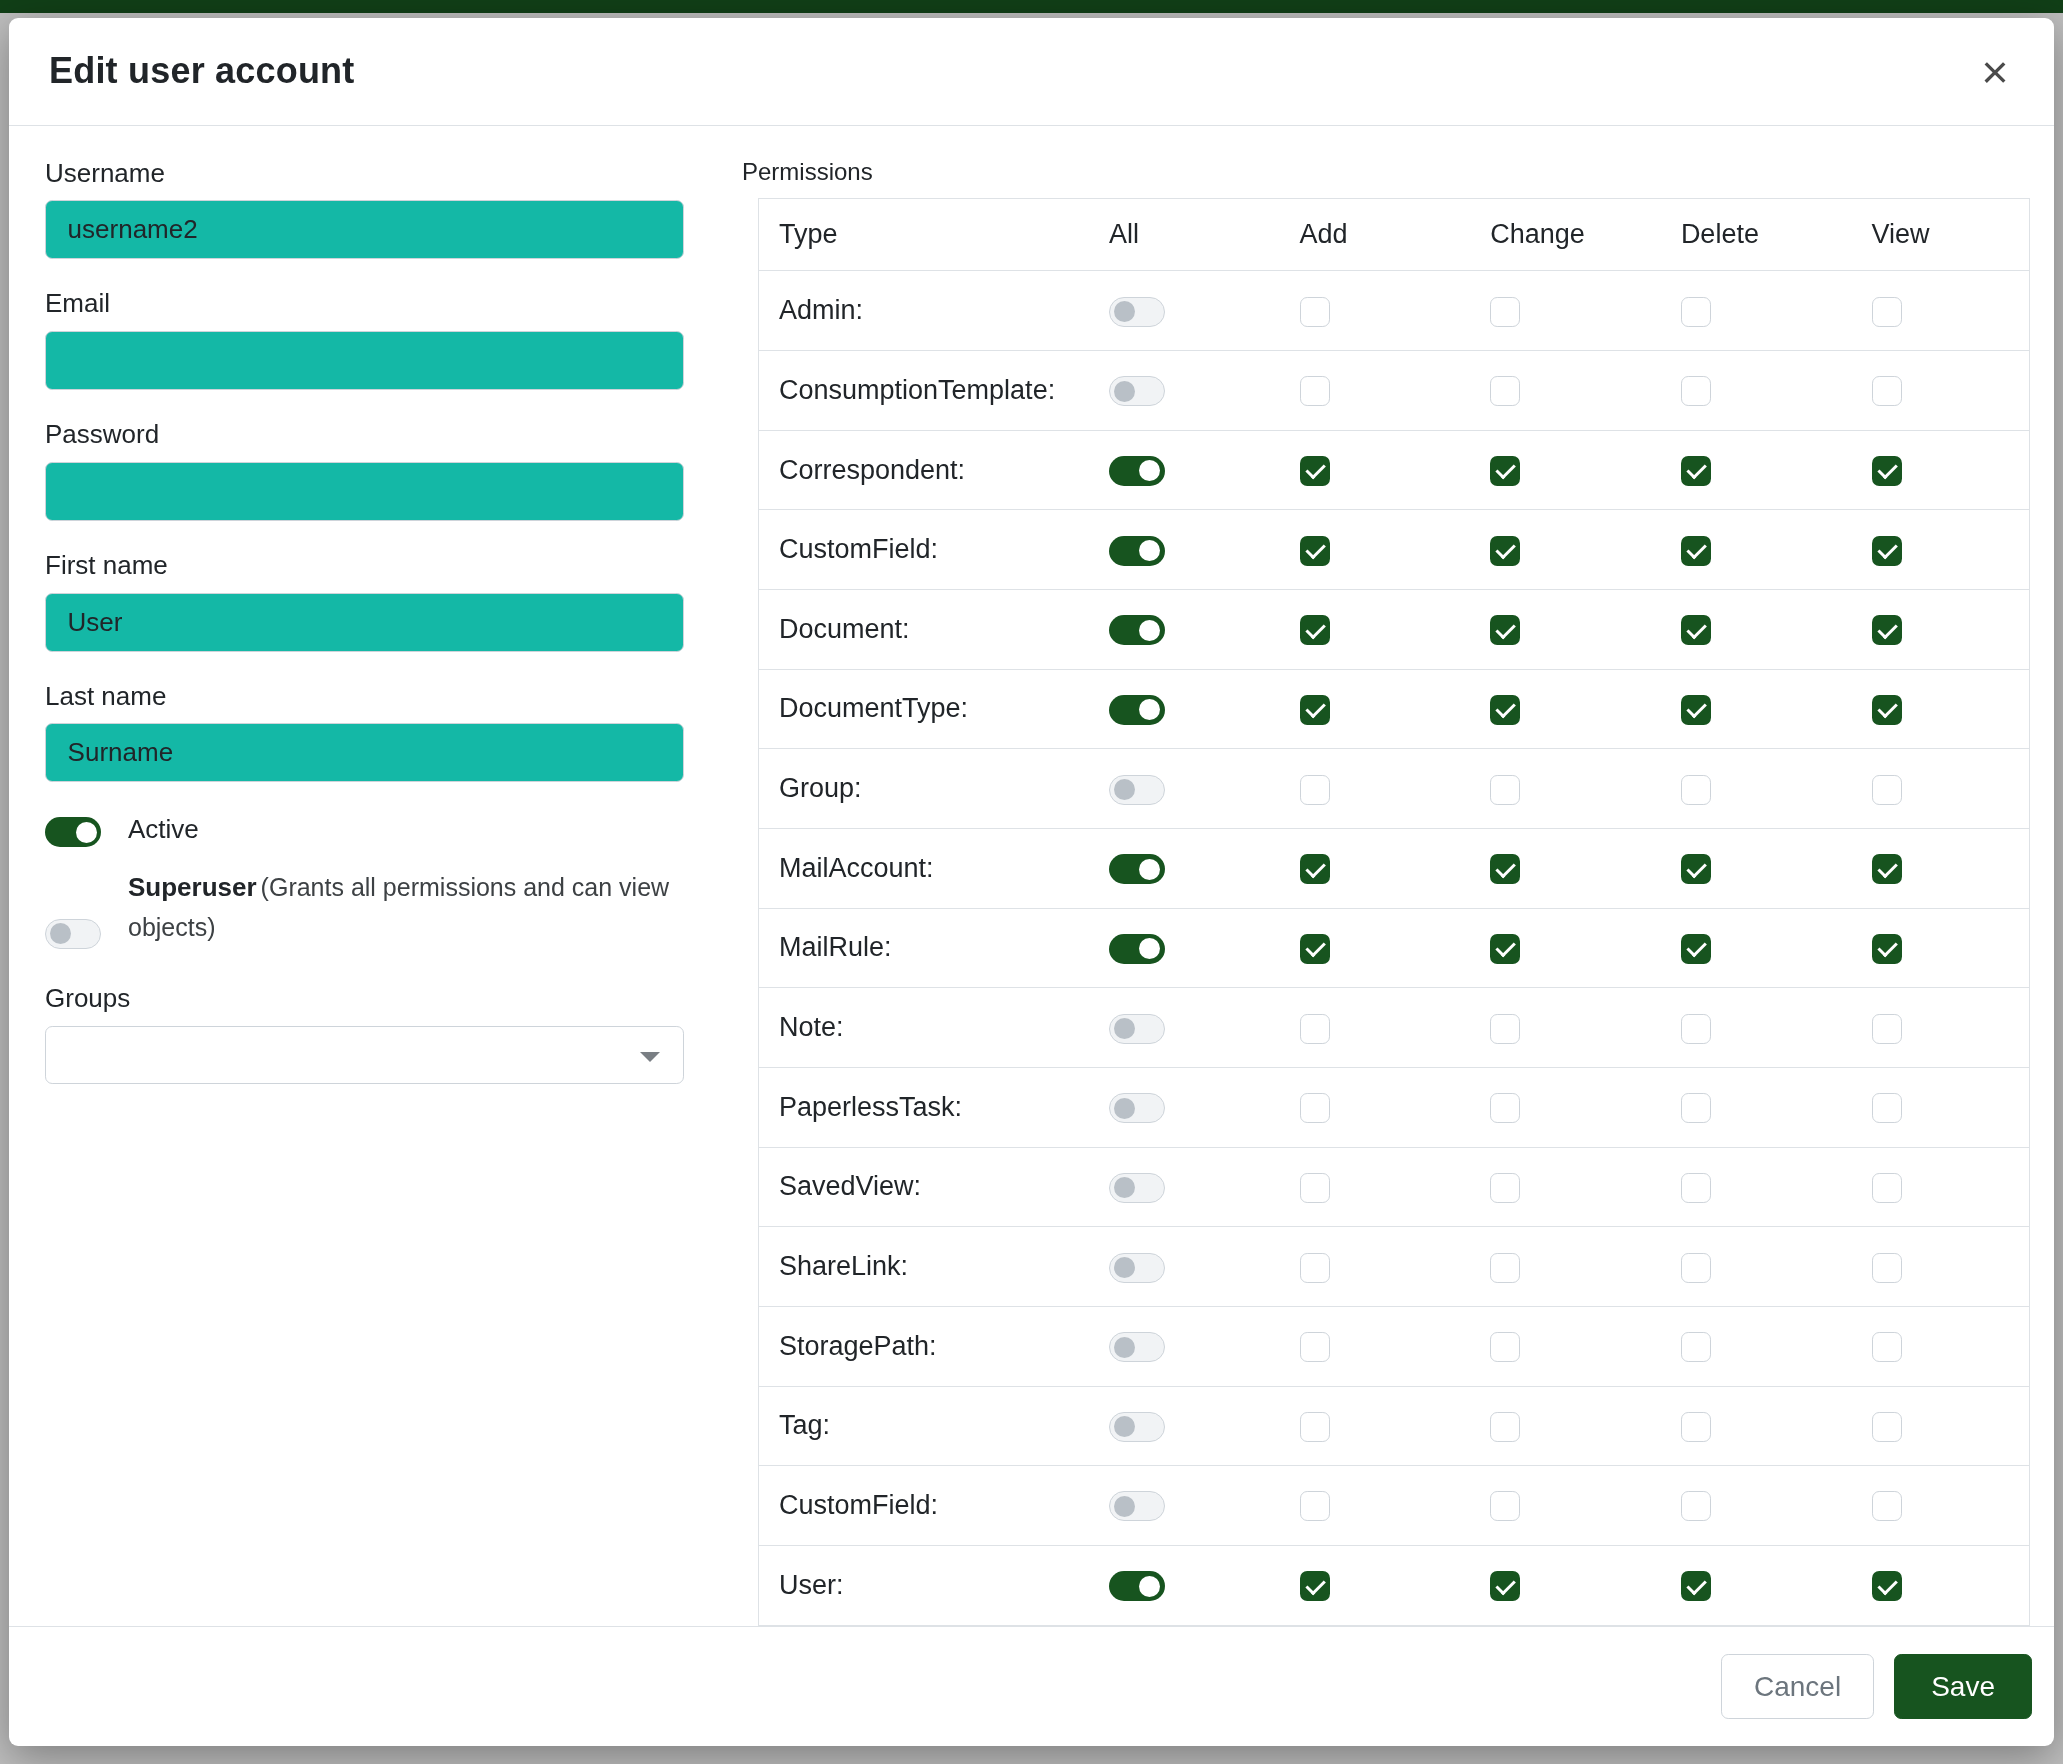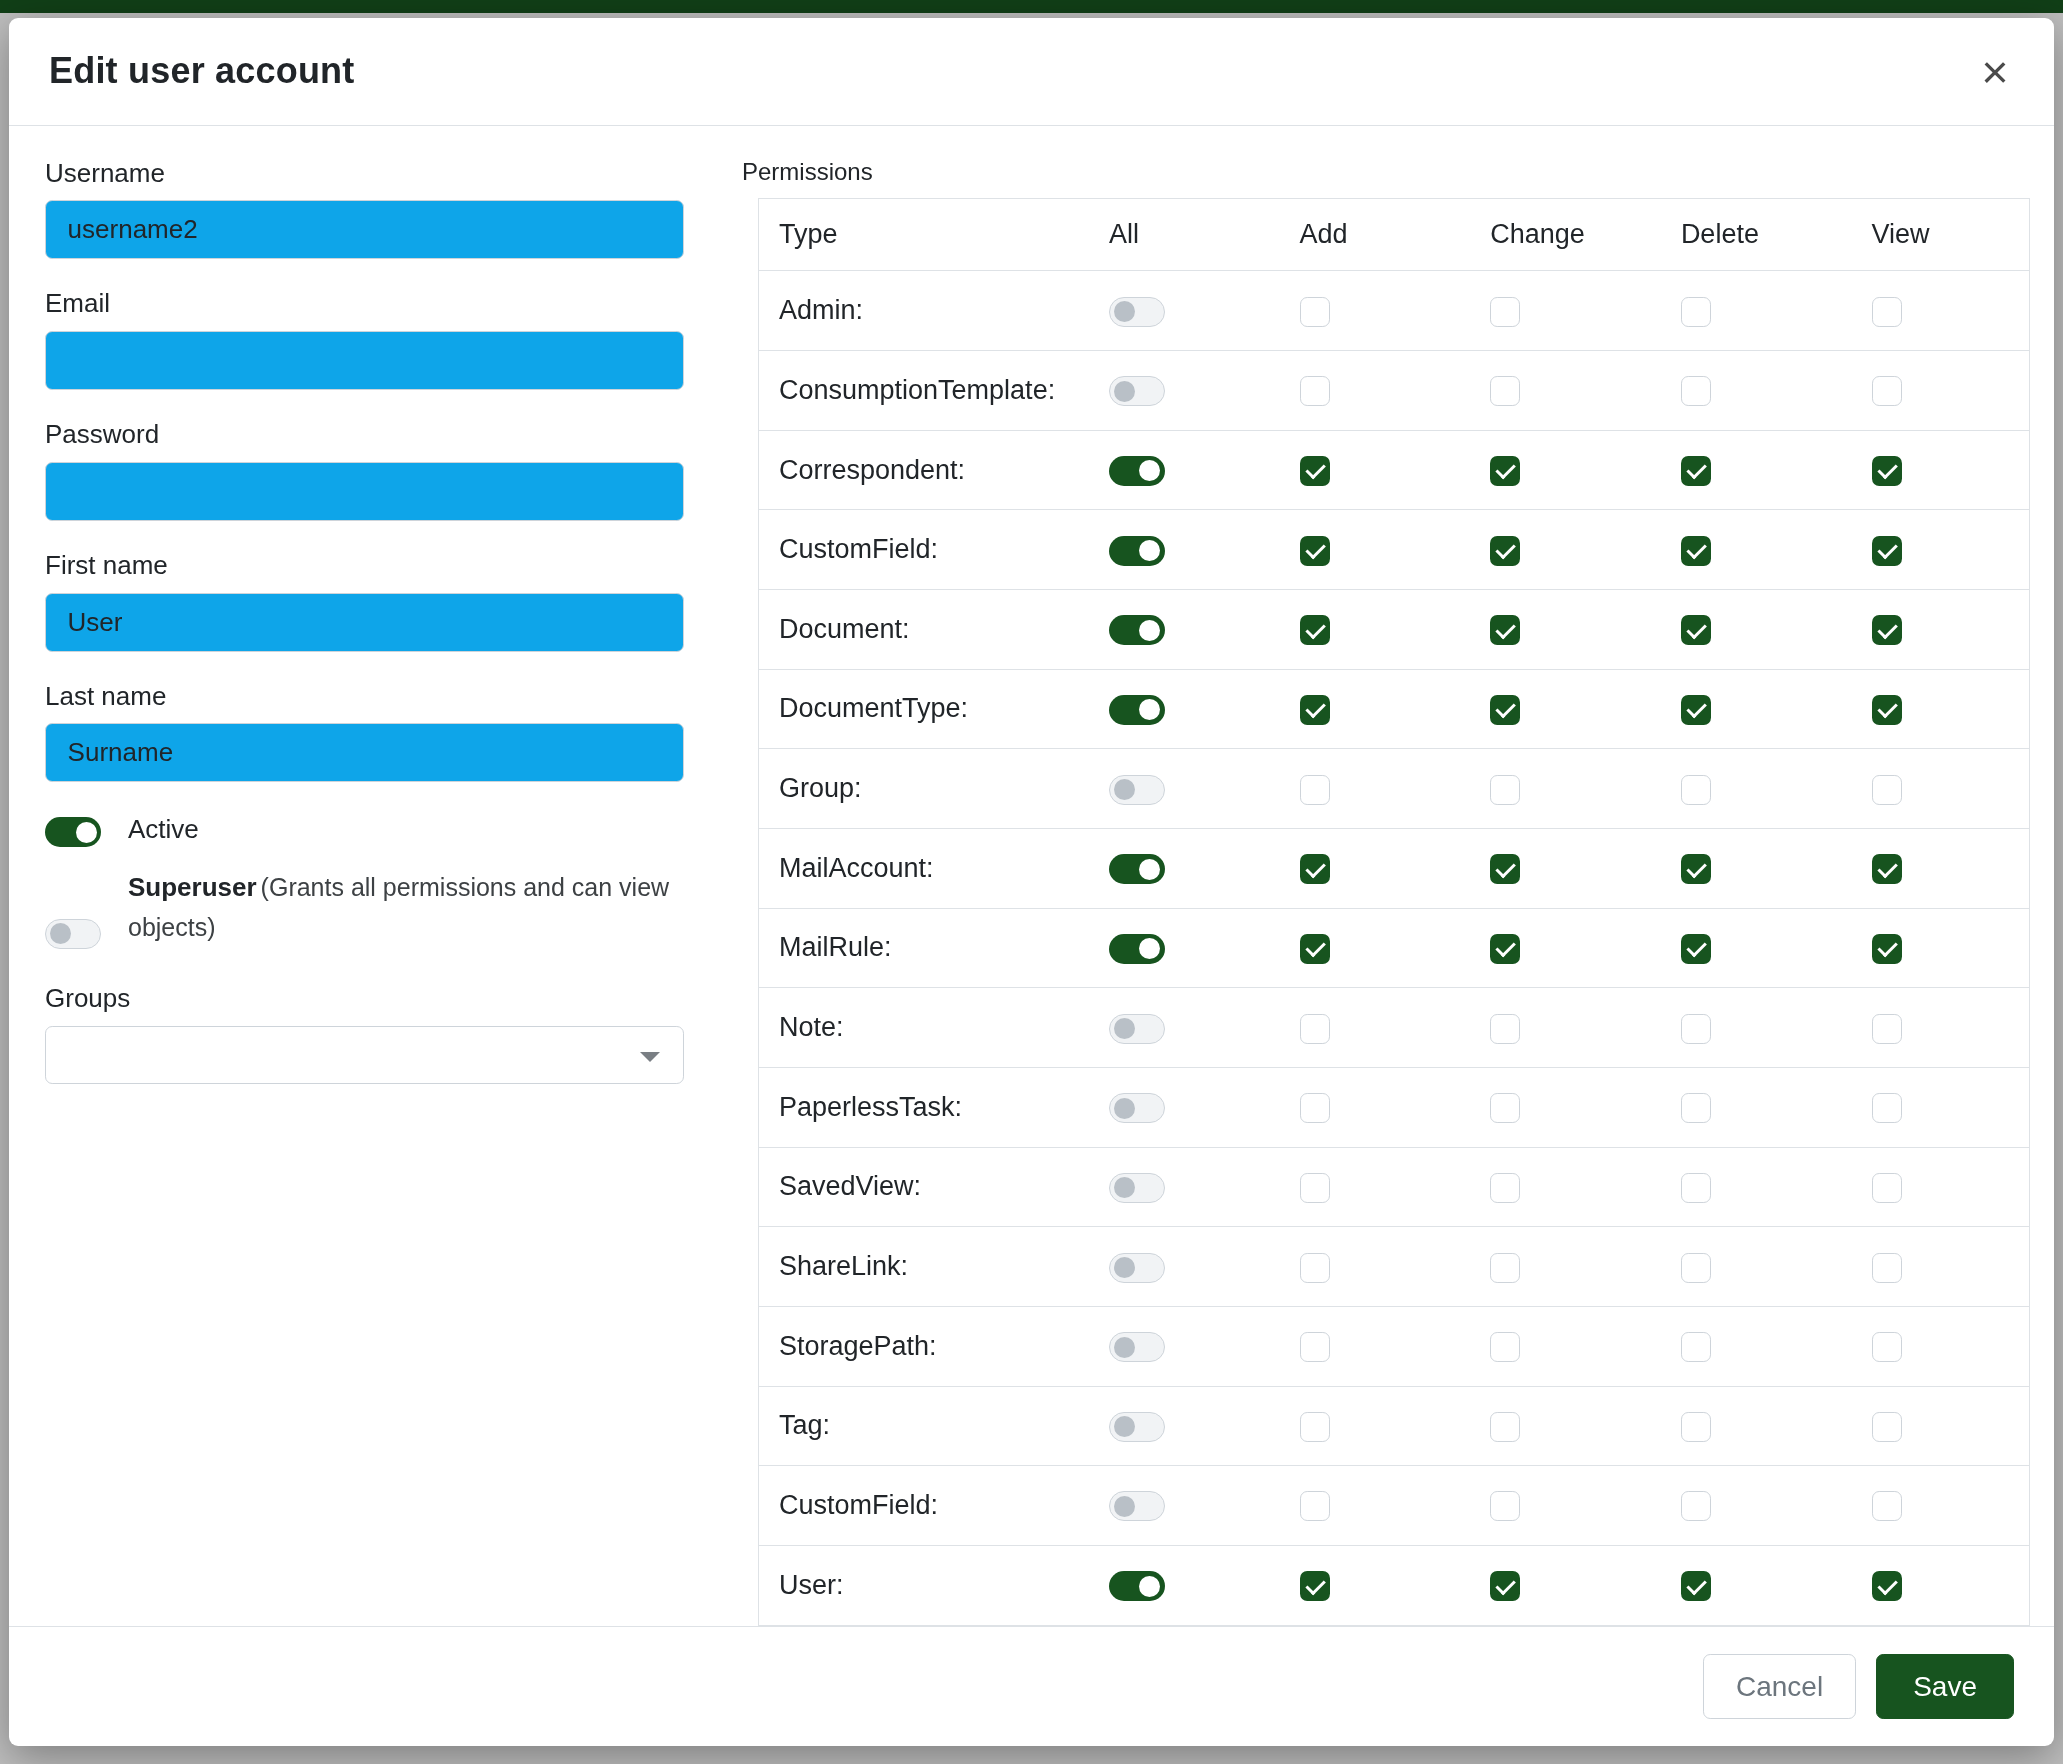--- a/index.html
+++ b/index.html
@@ -35,21 +35,21 @@
 
   .modal-body { flex: 1; display: flex; gap: 58px; padding: 32px 40px 18px 36px; overflow: hidden; }
   .col-left  { width: 639px; flex: none; }
   .col-right { flex: 1; }
 
   
   .field { margin-bottom: 29px; }
   .field .f-label { display: block; font-size: 26px; color: #212529; margin-bottom: 11.7px; }
   .text-input {
     width: 100%; height: 59px; border: 0.9px solid #ced4da; border-radius: 7.2px;
-    font-size: 26px; padding: 0 21.6px; color: #212529; background: #0ea5e9; outline: none;
+    font-size: 26px; padding: 0 21.6px; color: #212529; background: #14b8a6; outline: none;
     font-family: "Liberation Sans", sans-serif;
   }
 
   
   .switch {
     width: 56px; height: 30px; border-radius: 15.3px; position: relative;
     display: inline-block; vertical-align: middle; cursor: pointer; flex: none;
   }
   .switch.on  { background: #17541f; }
   .switch.on::after {
@@ -99,21 +99,21 @@
   }
   .cb.checked { background: #17541f; }
   .cb.checked::after {
     content: ""; position: absolute; left: 10px; top: 4.5px; width: 8px; height: 15.3px;
     border: solid #fff; border-width: 0 3.6px 3.6px 0; transform: rotate(45deg);
   }
   .cb.unchecked { background: #fff; border: 0.9px solid #ced4da; }
 
   
   .modal-footer {
-    border-top: 0.9px solid #dee2e6; padding: 27px 40px;
+    border-top: 0.9px solid #dee2e6; padding: 27px 22px;
     display: flex; justify-content: flex-end; gap: 20px; align-items: center;
   }
   .btn { font-family: "Liberation Sans", sans-serif; font-size: 28px; border-radius: 7.2px; cursor: pointer; height: 65px; }
   .btn-cancel { background: #fff; border: 0.9px solid #ced4da; color: #6c757d; padding: 0 32px; }
   .btn-save   { background: #17541f; border: 0.9px solid #17541f; color: #fff; padding: 0 36px; }
 </style>
 </head>
 <body>
 
 <div class="app-header"></div>

